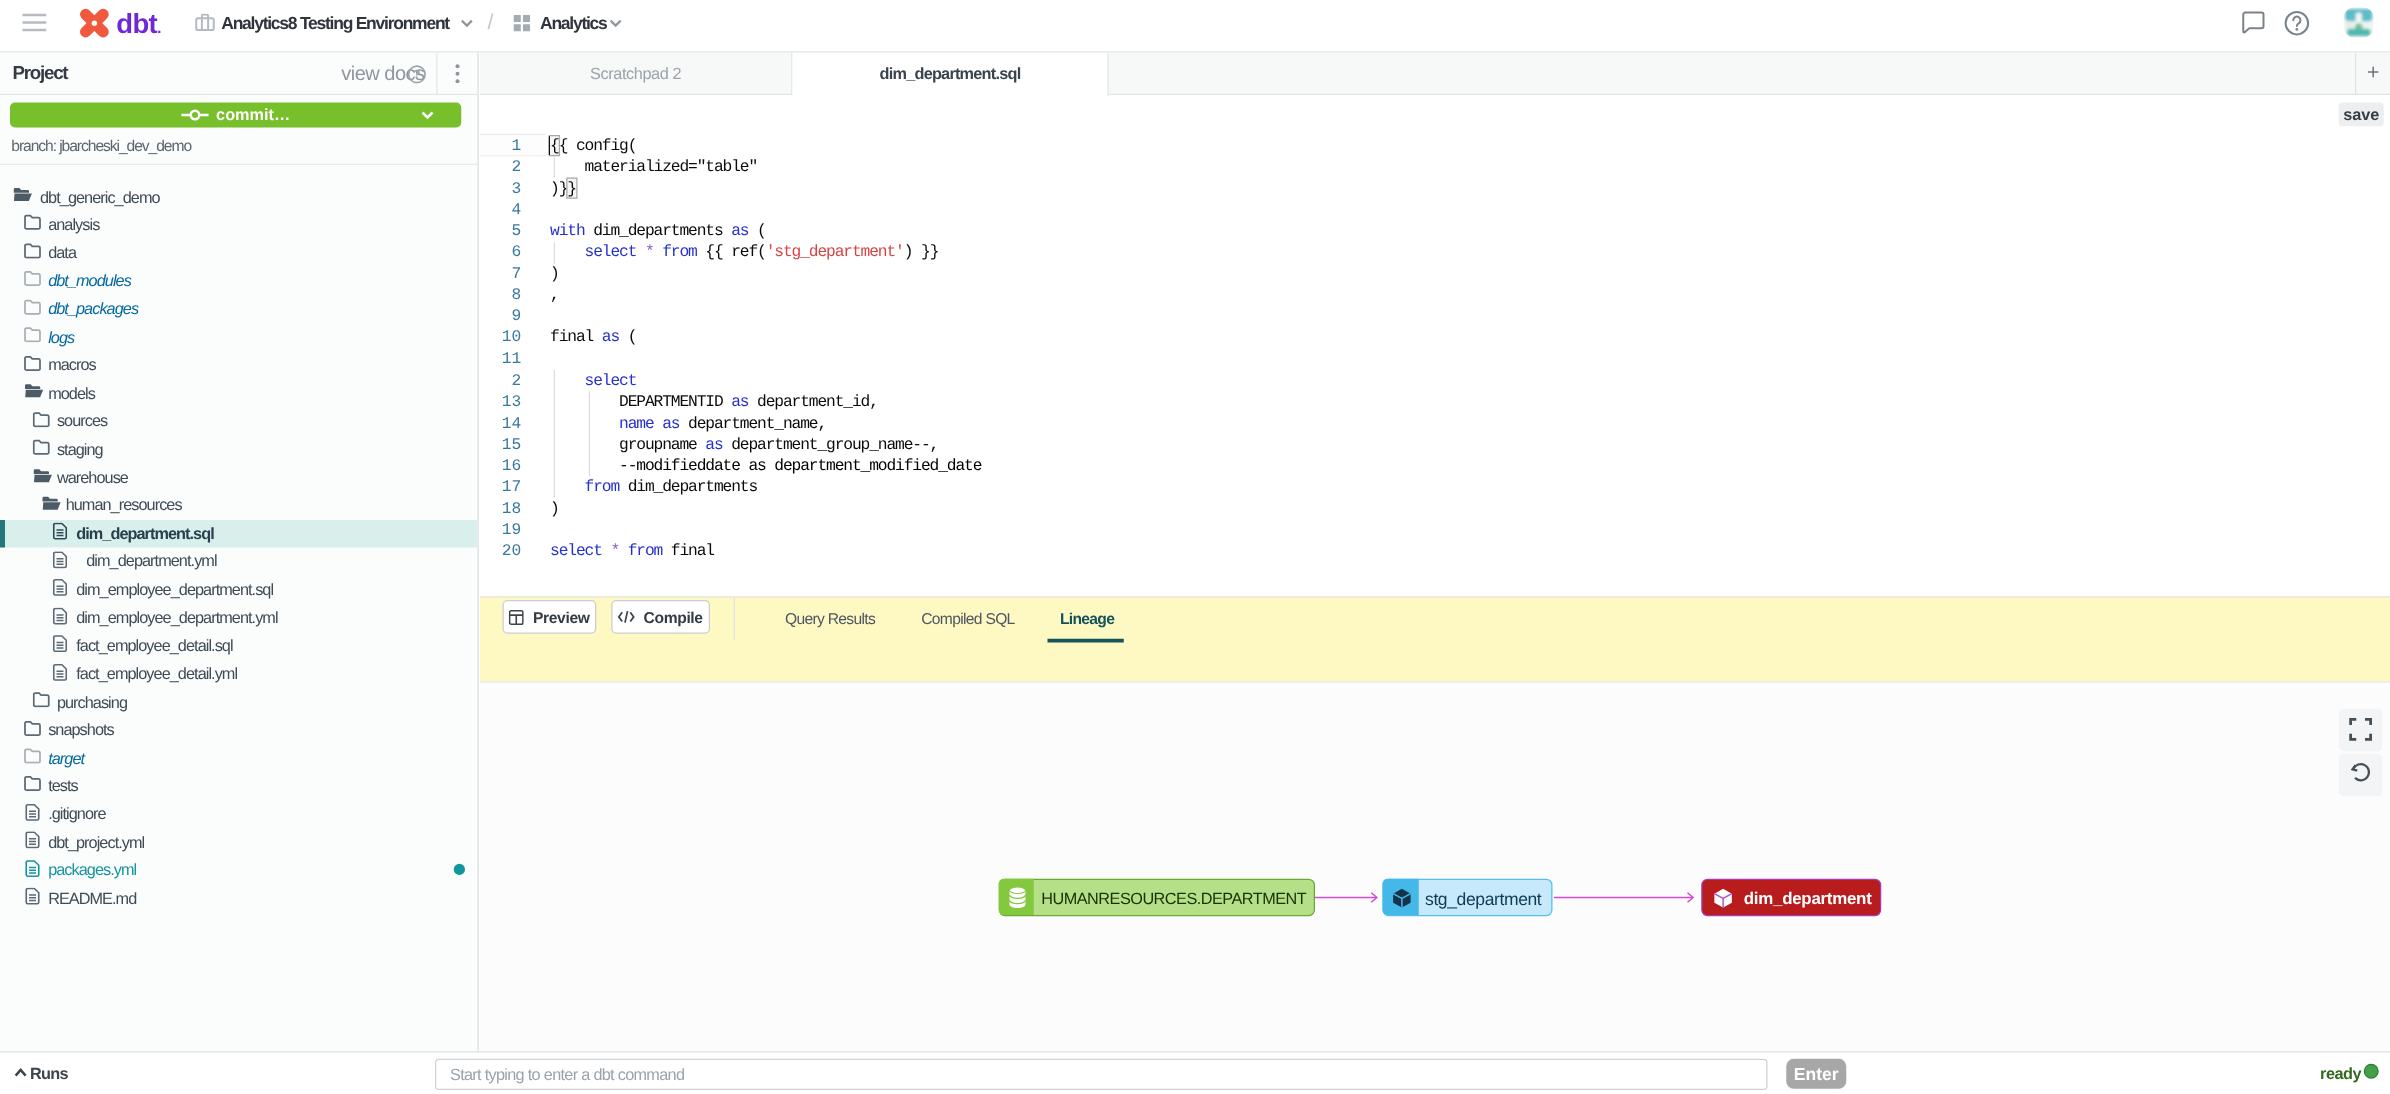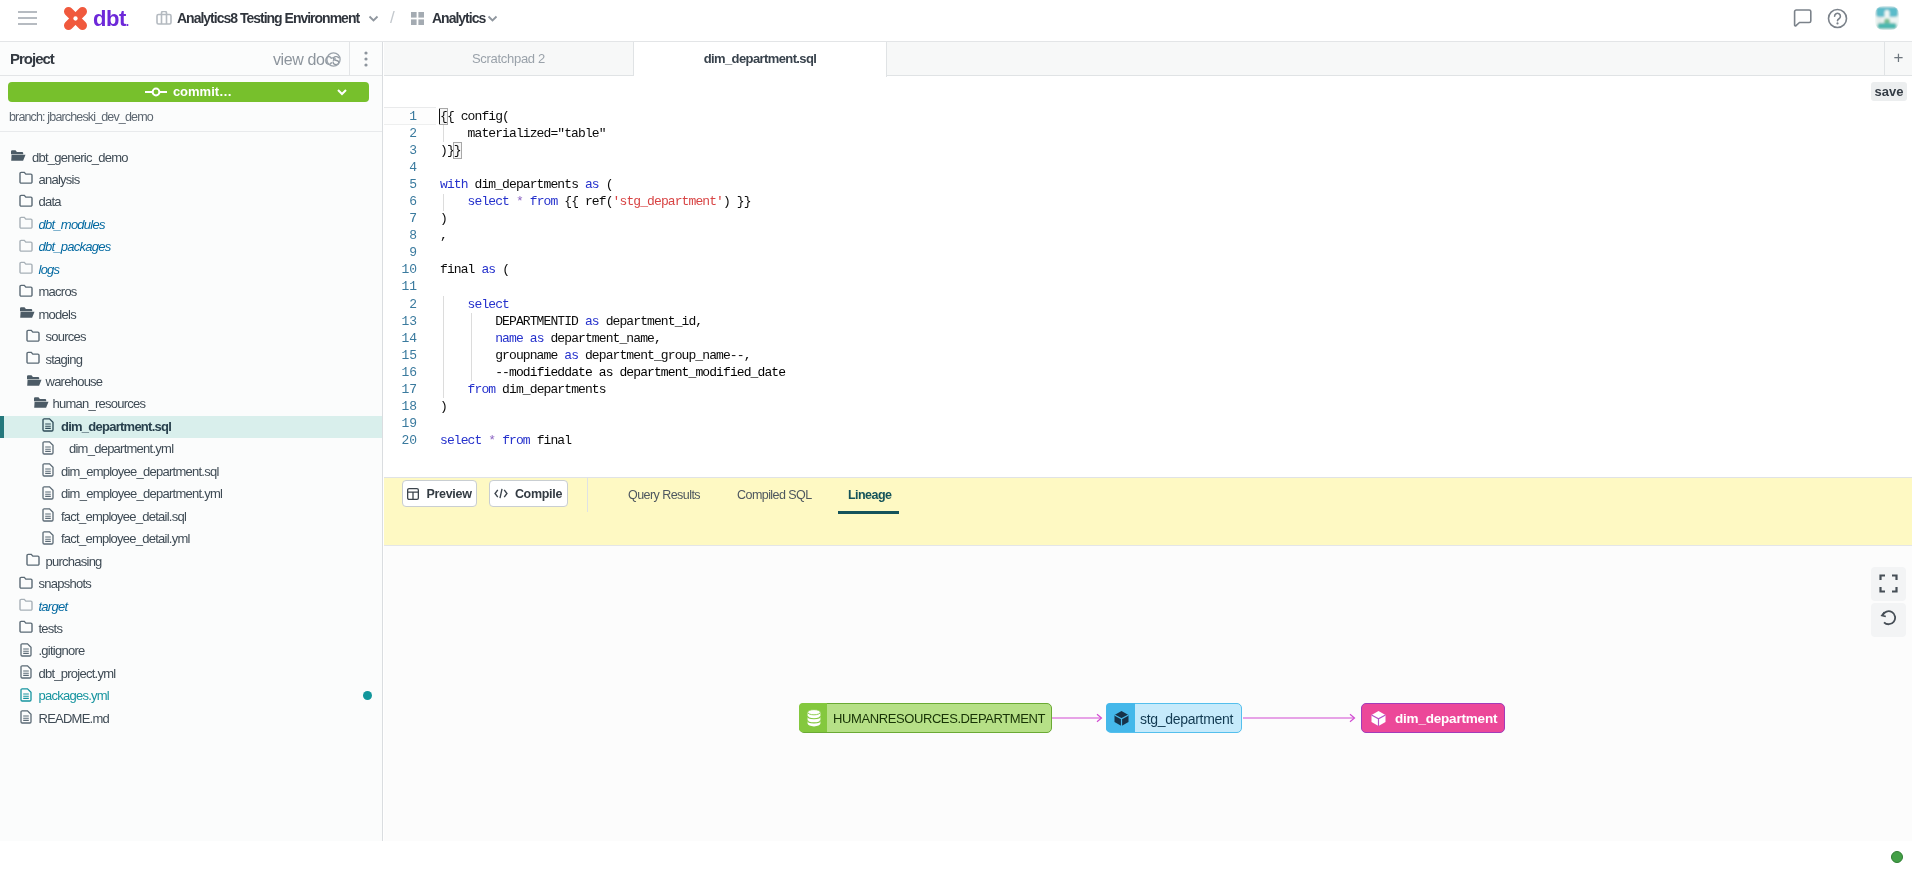--- a/index.html
+++ b/index.html
@@ -79,21 +79,21 @@
 
   
   #lineage { position:absolute; left:384px; top:545px; width:1528px; height:296px; background:#fcfcfc;
     border-top:1px solid #e4e6e8; }
   .lgbtn { position:absolute; left:1487px; width:35px; height:34px; background:#f3f4f5; border-radius:4px; }
   .node { position:absolute; top:157px; height:30px; border-radius:5px; font-size:14px; }
   #node1 { left:415px; width:253px; background:#b6e087; border:1.5px solid #6aaa34; color:#173305; font-size:13px; letter-spacing:-0.4px; }
   #node1 .isq { position:absolute; left:-1px; top:-1px; width:28px; height:29px; background:#84c83e; border-radius:4px 0 0 4px; }
   #node2 { left:722px; width:136px; background:#c6eafb; border:1.5px solid #54bfed; color:#123a52; font-size:14px; letter-spacing:-0.3px; }
   #node2 .isq { position:absolute; left:-1px; top:-1px; width:29px; height:29px; background:#45b8ea; border-radius:4px 0 0 4px; }
-  #node3 { left:977px; width:144px; background:#ec4899; border:1.5px solid #a13cba; color:#fff; font-weight:bold; font-size:13.5px; letter-spacing:-0.2px; }
+  #node3 { left:977px; width:144px; background:#b91c1c; border:1.5px solid #a13cba; color:#fff; font-weight:bold; font-size:13.5px; letter-spacing:-0.2px; }
   .node .ntxt { position:absolute; left:33px; top:7px; white-space:nowrap; }
 
   
   #botbar { position:absolute; left:0; top:841px; width:1912px; height:34px; background:#fff;
     border-top:1px solid #dddfe2; }
   #runs { position:absolute; left:24px; top:9px; font-size:13px; font-weight:bold; color:#3d444c; letter-spacing:-0.55px; }
   #cmdin { position:absolute; left:348px; top:5px; width:1066px; height:25px; border:1px solid #cdd2d6;
     border-radius:3px; background:#fff; font-size:13px; color:#9aa2ab; line-height:23px; padding-left:11px; letter-spacing:-0.55px; }
   #enter { position:absolute; left:1429px; top:5px; width:48px; height:24px; background:#a7a7a7; border-radius:6px;
     color:#fff; font-size:14px; font-weight:bold; text-align:center; line-height:24px; }
@@ -457,20 +457,29 @@
     <svg class="abs" style="left:668px; top:165px" width="55" height="14" viewBox="0 0 55 14">
       <line x1="0" y1="7" x2="49" y2="7" stroke="#d24bd2" stroke-width="1.2"></line>
       <path d="M45 3.2 L49.5 7 L45 10.8" fill="none" stroke="#d24bd2" stroke-width="1.2"></path>
     </svg>
     <svg class="abs" style="left:859px; top:165px" width="117" height="14" viewBox="0 0 117 14">
       <line x1="0" y1="7" x2="111" y2="7" stroke="#d24bd2" stroke-width="1.2"></line>
       <path d="M107 3.2 L111.5 7 L107 10.8" fill="none" stroke="#d24bd2" stroke-width="1.2"></path>
     </svg>
   </div>
 
+  <div id="botbar">
+    <svg class="abs" style="left:11px; top:12px" width="11" height="8">
+        <path d="M1.5 6.5 L5.5 2 L9.5 6.5" stroke="#3d444c" stroke-width="2" fill="none"></path>
+      </svg>
+    <div id="runs">Runs</div>
+    <div id="cmdin">Start typing to enter a dbt command</div>
+    <div id="enter">Enter</div>
+    <div id="ready">ready</div>
+  </div>
   <div id="rdot"></div>
 
 </div>
 
 <div class="guide" style="left:442.5px; top:125.45px; height:17.049999999999997px"></div>
 <div class="guide" style="left:442.5px; top:193.65px; height:17.05000000000001px"></div>
 <div class="guide" style="left:442.5px; top:295.95000000000005px; height:102.29999999999995px"></div>
 <div class="guide" style="left:470.5px; top:313px; height:68.20000000000005px"></div>
 
 </body></html>

